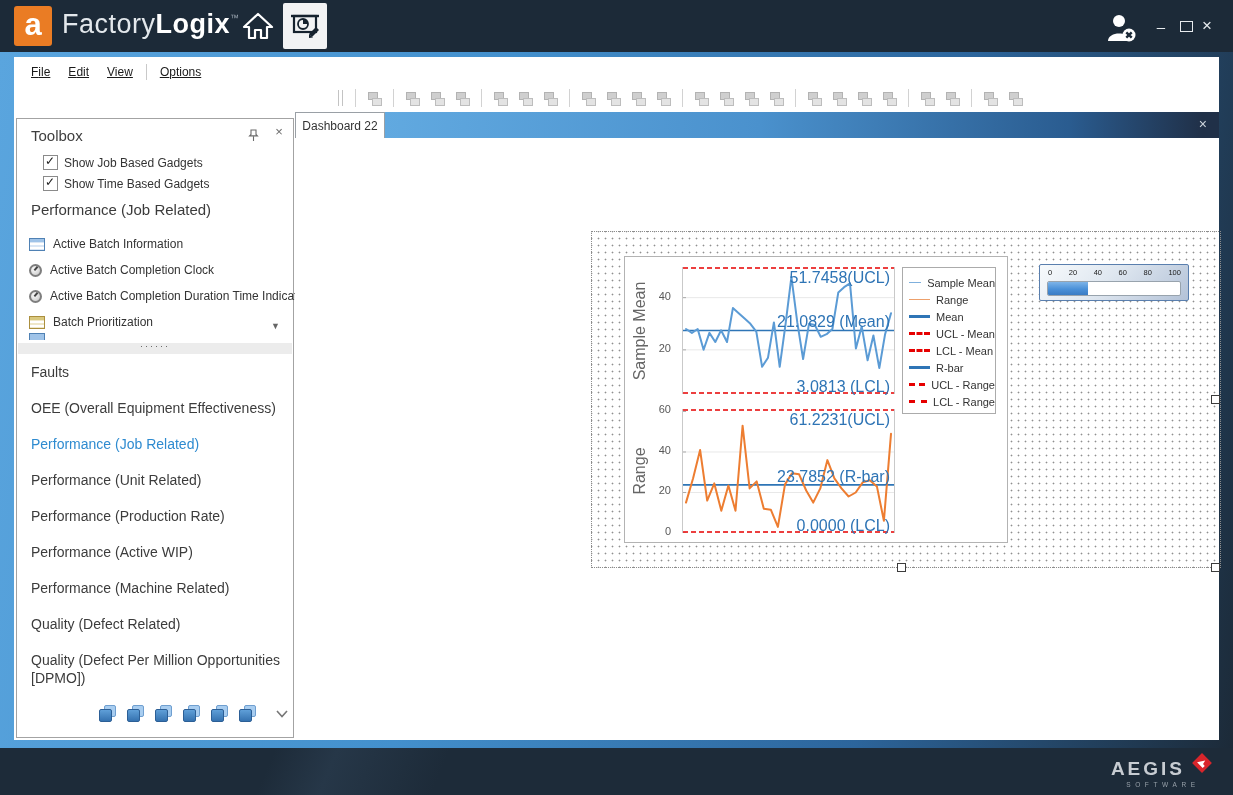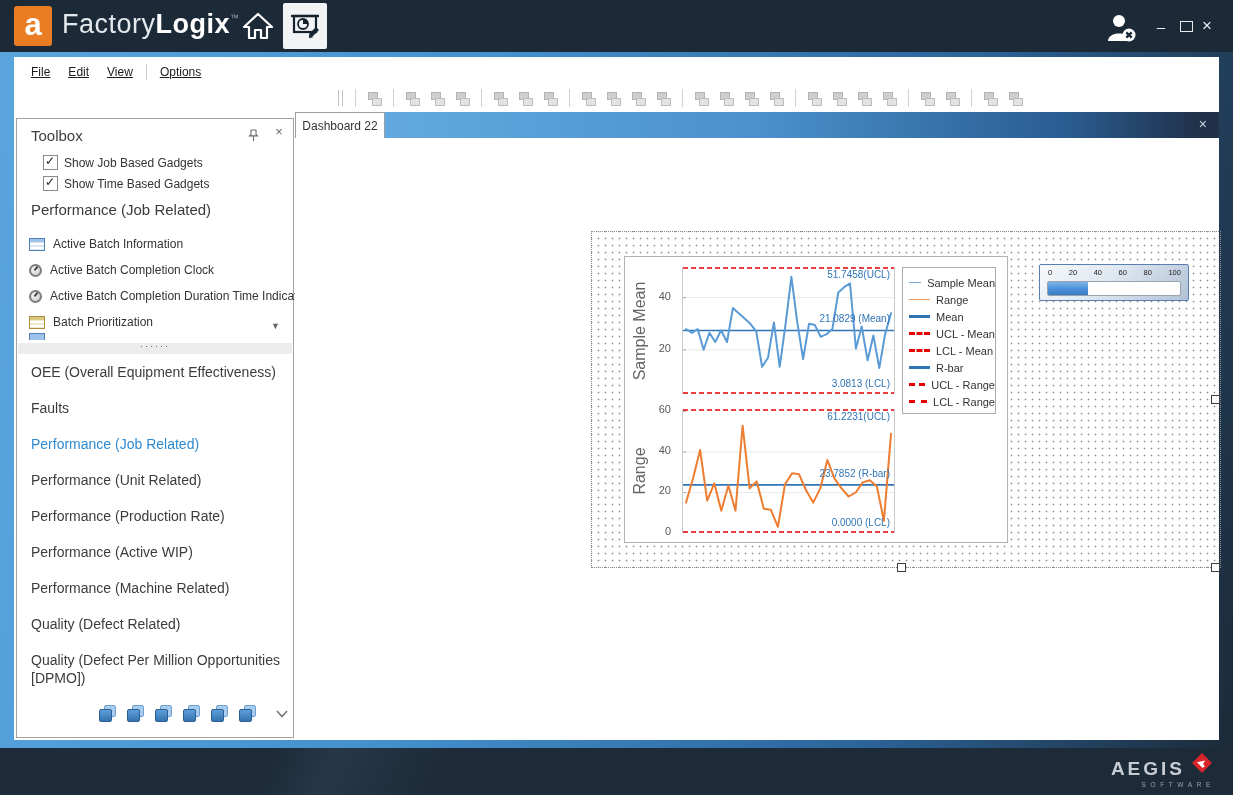--- a/index.html
+++ b/index.html
@@ -88,36 +88,36 @@
   
   .spc{position:absolute;left:329px;top:118px;width:384px;height:287px;background:#fff;border:1px solid #b3b3b3;box-sizing:border-box;z-index:4;}
   .ylab-wrap{position:absolute;left:2px;width:26px;display:flex;align-items:center;justify-content:center;}
   .ylab-wrap span{transform:rotate(-90deg);white-space:nowrap;font-size:16px;color:#666;}
   .yw-mean{top:10px;height:127px;} .yw-range{top:152px;height:124px;}
   .ticks{position:absolute;left:24px;width:29px;}
   .tk-mean{top:10px;height:127px;} .tk-range{top:152px;height:124px;}
   .tick{position:absolute;right:7px;font-size:11px;color:#595959;}
   .plot{position:absolute;left:57px;width:211px;border-left:1px solid #c9c9c9;border-right:1px solid #c9c9c9;}
   .plot-mean{top:10px;height:127px;} .plot-range{top:152px;height:124px;}
-  .anno{position:absolute;right:4px;font-size:10px;color:#2e74b5;white-space:nowrap;}
+  .anno{position:absolute;right:4px;font-size:16px;color:#2e74b5;white-space:nowrap;}
   .legend{position:absolute;left:277px;top:10px;width:94px;height:147px;border:1px solid #ababab;box-sizing:border-box;padding:6px 0 0 6px;}
   .legend-row{display:flex;align-items:center;height:17px;}
   .legend-line{width:21px;margin-right:6px;height:0;}
   .legend-label{font-size:11px;color:#333;white-space:nowrap;}
   
   .prog{position:absolute;left:744px;top:126px;width:150px;height:37px;box-sizing:border-box;border:1px solid #5a7fae;border-radius:2px;
      background:linear-gradient(135deg,#f7fafc 0%,#dfe7f0 45%,#b3c2d7 100%);z-index:4;}
   .prog-labels{position:absolute;left:8px;right:7px;top:3px;display:flex;justify-content:space-between;}
   .prog-labels span{font-size:7.5px;color:#1a1a1a;}
   .prog-track{position:absolute;left:7px;right:7px;top:16px;height:13px;background:#fff;border:1px solid #98a3ad;border-radius:2px;overflow:hidden;}
   .prog-fill{height:100%;width:0;background:linear-gradient(180deg,#7db4e8 0%,#4a90d8 55%,#3a7cc4 100%);}
   
   .footer{position:absolute;left:0;bottom:0;width:1233px;height:47px;background:
      linear-gradient(113deg,#1d2b39 0%,#1d2b39 22%,#263748 27%,#1d2b39 36%,#1d2b39 100%);}
-  .aegis{position:absolute;right:18px;bottom:7px;text-align:right;}
+  .aegis{position:absolute;right:18px;bottom:7px;text-align:center;}
   .aegis-top{display:flex;align-items:center;}
   .aegis-name{font-size:19px;letter-spacing:3px;color:#c7ccd2;font-weight:600;}
   .aegis-sub{font-size:6.5px;letter-spacing:4.6px;color:#98a1aa;margin-top:1px;}
   .aegis-mark{margin-left:4px;margin-top:-8px;}
 </style>
 </head>
 <body>
 
 <div class="page">
 
@@ -261,25 +261,25 @@
           </div>
         <div class="gadget-dd"><span>▼</span></div>
         <div class="gadget-clip">
             <div class="sliver"></div>
           </div>
         <div class="tbx-splitter"><span>······</span></div>
 
         <div class="cat-list">
 
             <div class="cat-row">
+              <span>Faults</span>
+            </div>
+
+            <div class="cat-row">
               <span>OEE (Overall Equipment Effectiveness)</span>
-            </div>
-
-            <div class="cat-row">
-              <span>Faults</span>
             </div>
 
             <div class="cat-row selected">
               <span>Performance (Job Related)</span>
             </div>
 
             <div class="cat-row">
               <span>Performance (Unit Related)</span>
             </div>
 

